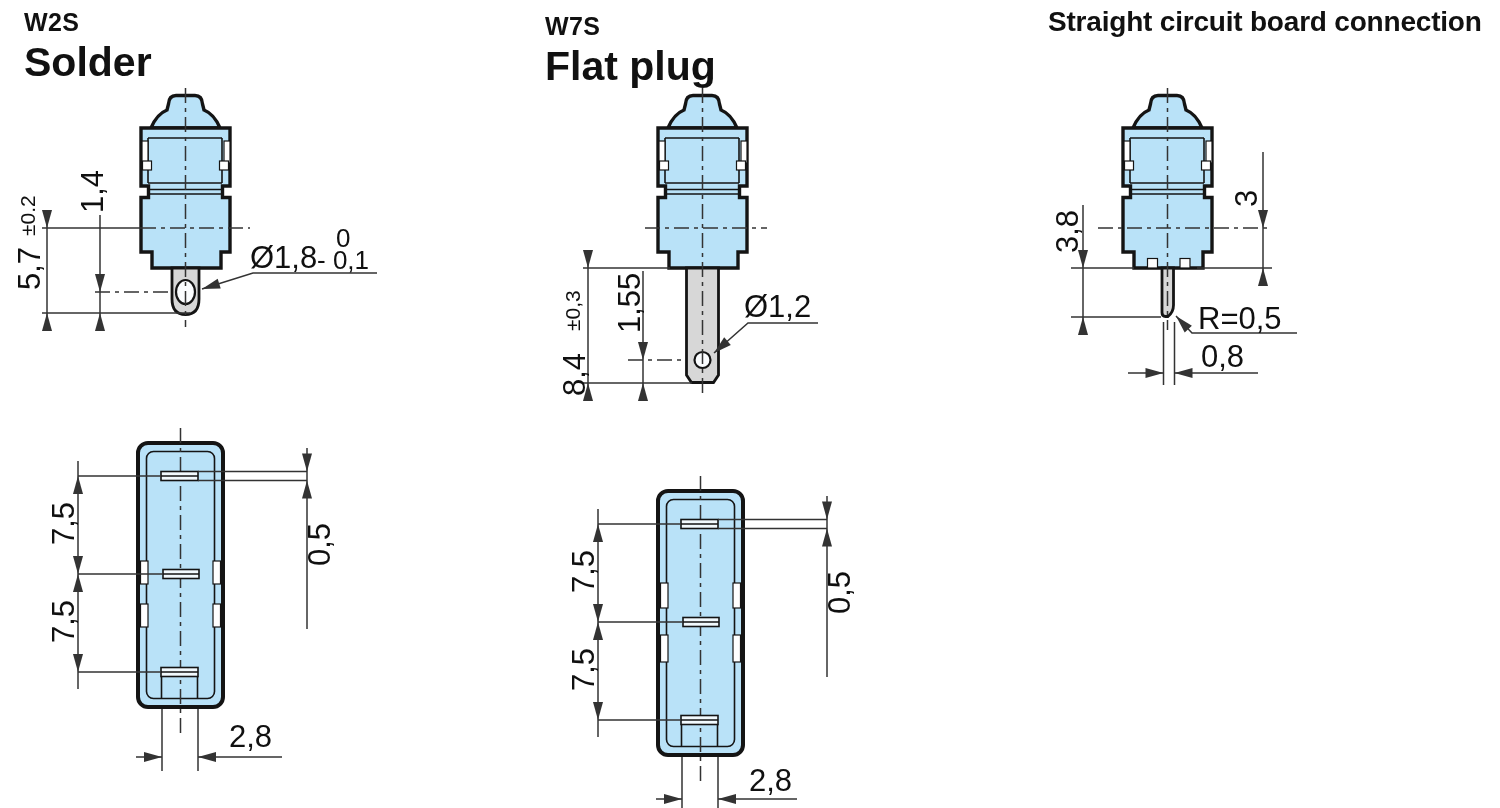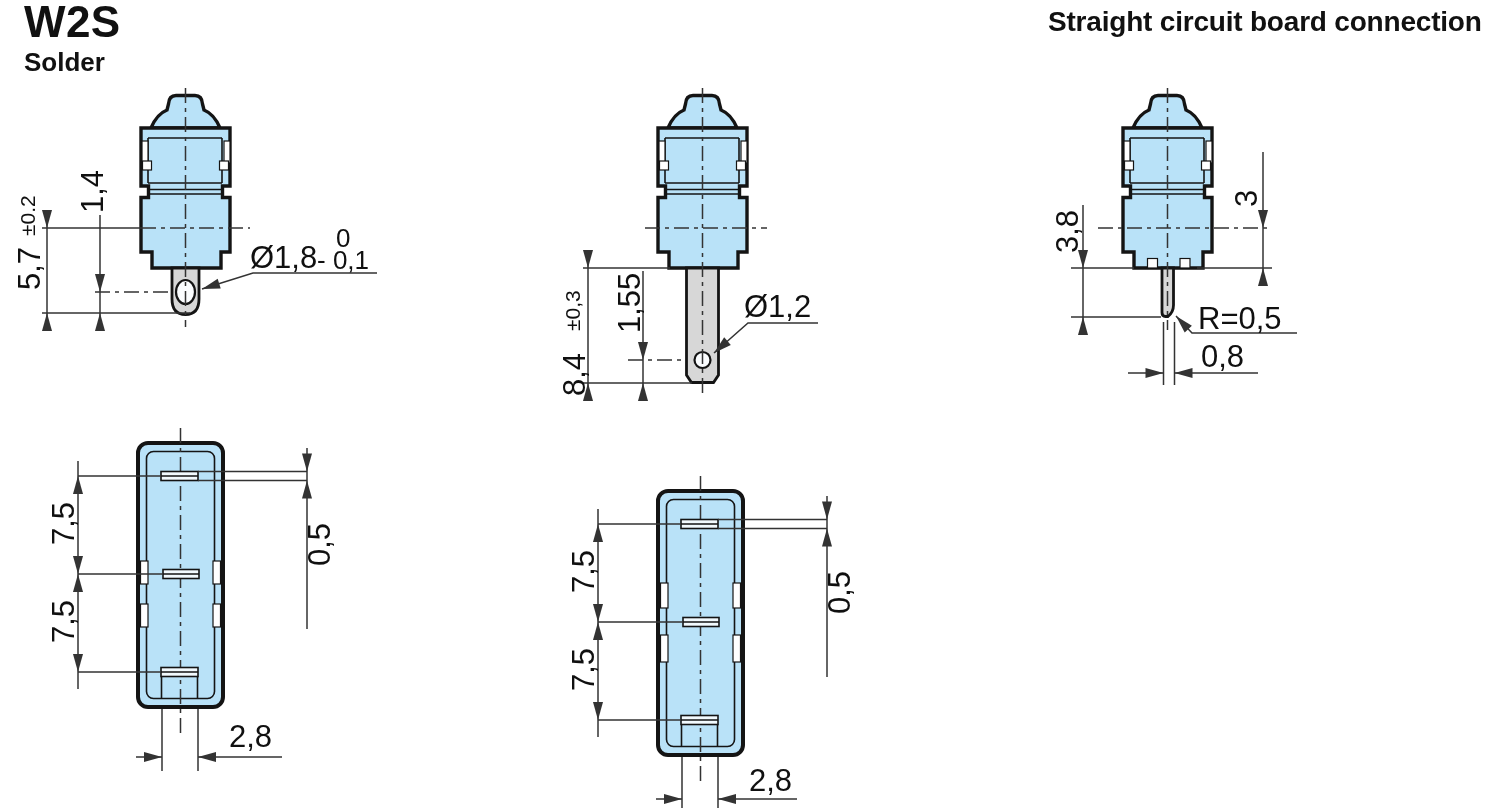--- a/index.html
+++ b/index.html
@@ -1,20 +1,20 @@
 <!DOCTYPE html>
 <html style="--body-fill: #b9e2f8; --pin-fill: #d7d7d7; --outline: #141414; --dim-line: #333333; --text: #111111;"><head>
 <meta charset="utf-8">
 <style>
   html,body{margin:0;padding:0;background:#fff;}
   .page{position:relative;width:1500px;height:808px;background:#fff;overflow:hidden;
         font-family:"Liberation Sans",sans-serif;color:var(--text,#111);}
   .col-head{position:absolute;}
-  .code{font-size:44px;font-weight:700;line-height:36px;letter-spacing:.4px;}
-  .name{font-size:26px;font-weight:700;line-height:42px;margin-top:1px;}
+  .code{font-size:25px;font-weight:700;line-height:36px;letter-spacing:.4px;}
+  .name{font-size:41px;font-weight:700;line-height:42px;margin-top:1px;}
   .name.small{font-size:28px;line-height:34px;letter-spacing:-.2px;}
   svg.drawing{position:absolute;left:0;top:0;}
   
   .body{fill:var(--body-fill,#b9e2f8);stroke:var(--outline,#141414);stroke-width:3.4;stroke-linejoin:miter;}
   .body-outer{stroke-width:4;}
   .detail{fill:none;stroke:var(--outline,#141414);stroke-width:1.6;}
   .slot{fill:#f2fafe;stroke:var(--outline,#141414);stroke-width:1.6;}
   .white-notch{fill:#fff;stroke:var(--outline,#141414);stroke-width:1.2;}
   .pin{fill:var(--pin-fill,#d7d7d7);stroke:var(--outline,#141414);stroke-width:2.8;}
   .hole{fill:#fbfdff;stroke:var(--outline,#141414);stroke-width:2.2;}
@@ -27,20 +27,24 @@
 </style>
 </head>
 <body>
 
 <div class="page">
 
   <div class="col-head" style="left:24px;top:4px">
     <div class="code">W2S</div>
     <div class="name">Solder</div>
   </div>
+  <div class="col-head" style="left:545px;top:8px">
+    <div class="code">W7S</div>
+    <div class="name">Flat plug</div>
+  </div>
   <div class="col-head" style="left:1048px;top:4px">
     <div class="name small">Straight circuit board connection</div>
   </div>
 
   <svg class="drawing" width="1500" height="808" viewBox="0 0 1500 808">
 
     <g>
       <path class="body" d="M151,128 C156,116 162,112 167,110 L168.5,104 Q169,95.5 176,95.5 L195,95.5 Q202,95.5 202.5,104 L204,110 C209,112 215,116 220,128 Z"></path>
       <path class="body" d="M141,128 H230 V186 H222.5 V197.5 H230 V252 H221 V268 H152 V252 H141 V197.5 H148.5 V186 H141 Z"></path>
       <path class="detail" d="M148,138 H222 M148,138 V183 M222,138 V183 M148,183 H222 M149,189.5 H222 M149,194 H222"></path>

